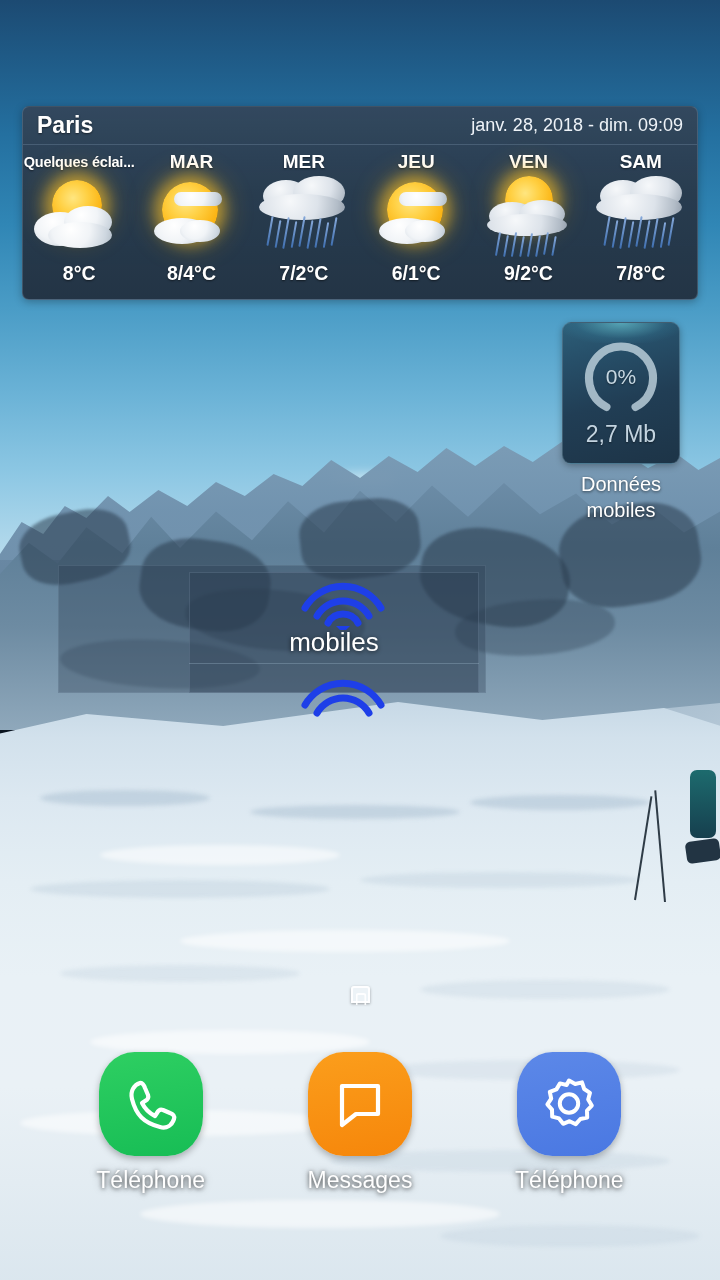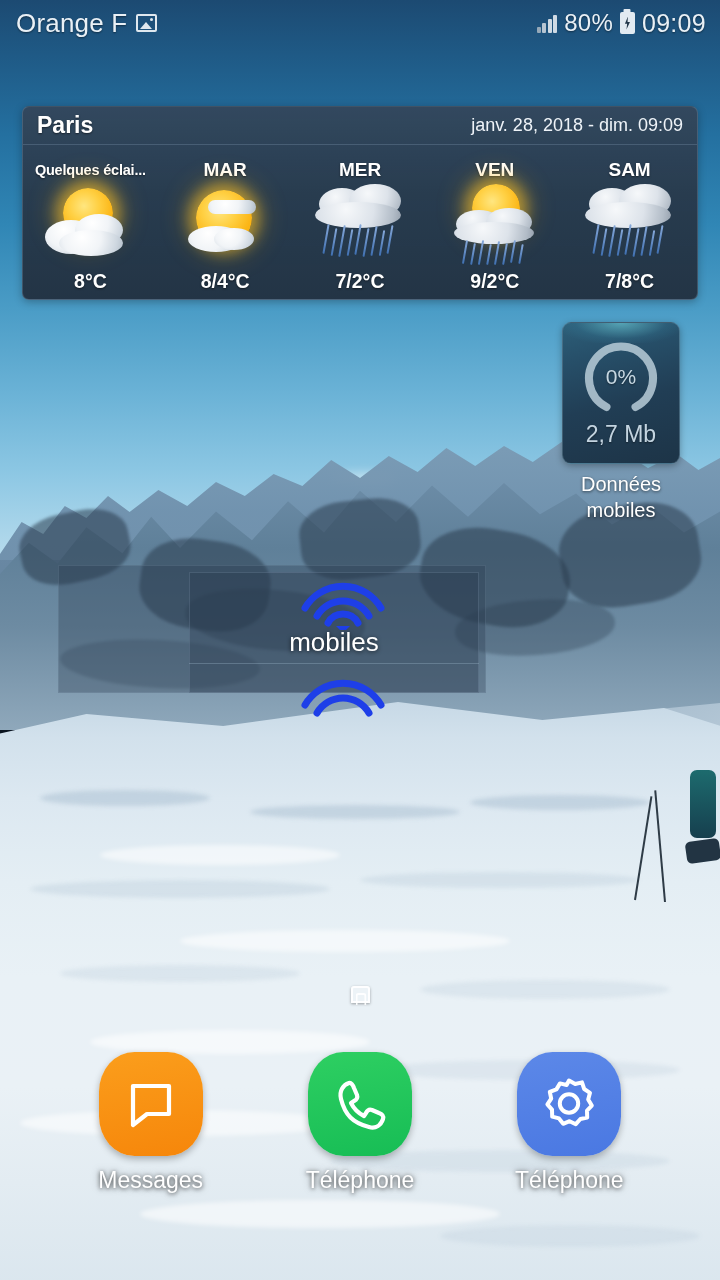--- a/index.html
+++ b/index.html
@@ -134,21 +134,21 @@
     box-shadow:0 2px 8px rgba(0,0,0,.28);
     overflow:hidden;
   }
   .w-head {
     height:38px; display:flex; align-items:center; justify-content:space-between;
     padding:0 14px; color:#fff;
     border-bottom:1px solid rgba(140,165,190,.28);
   }
   .w-city { font-size:23px; font-weight:bold; text-shadow:0 1px 2px rgba(0,0,0,.5); }
   .w-date { font-size:18px; font-weight:400; color:#eef3f8; }
-  .w-cols { display:flex; height:156px;align-items:center; }
+  .w-cols { display:flex; height:156px; }
   .w-col { flex:1; display:flex; flex-direction:column; align-items:center; padding-top:5px; }
   .w-day {
     font-size:19px; font-weight:bold; color:#fff; height:24px;
     text-shadow:0 1px 2px rgba(0,0,0,.5); line-height:24px;
   }
   .w-day.cond {
     font-size:14.5px; font-weight:bold; letter-spacing:-.2px;
     white-space:nowrap; overflow:hidden;
   }
   .w-icon { height:88px; width:110px; position:relative; }
@@ -324,39 +324,20 @@
     <div class="snowtex" style="left:330px;top:1150px;width:340px;height:22px;opacity:.45;"></div>
     <div class="snowtex light" style="left:140px;top:1200px;width:360px;height:28px;"></div>
     <div class="snowtex" style="left:440px;top:1225px;width:260px;height:22px;opacity:.4;"></div>
 
     <div class="skipole" style="left:634px;top:795px;height:105px;transform:rotate(9deg);"></div>
     <div class="skipole" style="left:664px;top:790px;height:112px;transform:rotate(-5deg);"></div>
     <div class="skier" style="left:690px;top:770px;width:26px;height:68px;background:linear-gradient(180deg,#1d6b6e,#163f4e);border-radius:7px;"></div>
     <div class="skier" style="left:686px;top:840px;width:34px;height:22px;background:#223443;border-radius:5px;transform:rotate(-8deg);"></div>
   </div>
 
-  <div class="statusbar">
-    <div class="sb-left">
-      <span class="carrier">Orange F</span>
-      <span class="img-icon"></span>
-    </div>
-    <div class="sb-right">
-      <span class="signal">
-        <i class="b1"></i>
-          <i class="b2"></i>
-          <i class="b3"></i>
-          <i class="b4"></i>
-      </span>
-      <span class="battpct">80%</span>
-      <span class="battery">
-        <span class="bolt"></span>
-      </span>
-      <span class="clock">09:09</span>
-    </div>
-  </div>
 
   <div class="weather">
     <div class="w-head">
       <span class="w-city">Paris</span>
       <span class="w-date">janv. 28, 2018 - dim. 09:09</span>
     </div>
     <div class="w-cols">
 
       <div class="w-col">
         <div class="w-day cond">Quelques éclai...</div>
@@ -394,20 +375,30 @@
             <i style="left:34px;top:0px;height:31px;"></i>
               <i style="left:42px;top:4px;height:29px;"></i>
             <i style="left:50px;top:2px;height:30px;"></i>
               <i style="left:58px;top:6px;height:26px;"></i>
             <i style="left:66px;top:1px;height:29px;"></i>
           </span>
         </div>
         <div class="w-temp">7/2°C</div>
       </div>
 
+      <div class="w-col">
+        <div class="w-day">JEU</div>
+        <div class="w-icon">
+          <span class="sun" style="left:26px;top:8px;width:56px;height:56px;"></span>
+          <span class="cld" style="left:38px;top:18px;width:48px;height:14px;border-radius:8px;"></span>
+          <span class="cld" style="left:18px;top:44px;width:56px;height:26px;"></span>
+          <span class="cld" style="left:44px;top:46px;width:40px;height:22px;"></span>
+        </div>
+        <div class="w-temp">6/1°C</div>
+      </div>
 
       <div class="w-col">
         <div class="w-day">VEN</div>
         <div class="w-icon">
           <span class="sun" style="left:32px;top:2px;width:48px;height:48px;"></span>
           <span class="cld dark" style="left:16px;top:28px;width:46px;height:28px;"></span>
           <span class="cld dark" style="left:46px;top:26px;width:46px;height:28px;"></span>
           <span class="cld dark" style="left:14px;top:40px;width:80px;height:22px;"></span>
           <span class="rainzone" style="left:22px;top:58px;width:68px;height:30px;">
             <i style="left:2px;top:0;height:24px;"></i>
@@ -486,38 +477,38 @@
       </svg>
     </div>
 
   </div>
 
   <div class="pageind"></div>
 
   <div class="dock">
 
     <div class="appitem">
-      <div class="appicon msg">
-        <svg width="62" height="62" viewBox="0 0 62 62">
-          <path d="M13 13 H49 V41 H27 L13 52 Z" fill="none" stroke="#ffffff" stroke-width="4.2" stroke-linejoin="round" stroke-linecap="round"></path>
-        </svg>
-      </div>
-      <div class="appname">Messages</div>
-    </div>
-
-    <div class="appitem">
       <div class="appicon phone">
         <svg width="62" height="62" viewBox="0 0 62 62">
           <path d="M20 10 C14 12 10 18 12 26 C16 42 24 50 40 54 C47 56 52 52 54 46
                    C55 43 53 41 50 40 L43 37 C40 36 38 38 37 40 L35 43
                    C29 40 25 36 22 30 L25 28 C27 27 29 25 28 22 L25 15
                    C24 12 22 9.3 20 10 Z" fill="none" stroke="#ffffff" stroke-width="4.2" stroke-linejoin="round" stroke-linecap="round"></path>
         </svg>
       </div>
       <div class="appname">Téléphone</div>
+    </div>
+
+    <div class="appitem">
+      <div class="appicon msg">
+        <svg width="62" height="62" viewBox="0 0 62 62">
+          <path d="M13 13 H49 V41 H27 L13 52 Z" fill="none" stroke="#ffffff" stroke-width="4.2" stroke-linejoin="round" stroke-linecap="round"></path>
+        </svg>
+      </div>
+      <div class="appname">Messages</div>
     </div>
 
     <div class="appitem">
       <div class="appicon set">
         <svg width="64" height="64" viewBox="0 0 64 64">
           <g fill="none" stroke="#ffffff" stroke-width="4" stroke-linejoin="round" stroke-linecap="round">
             <path d="M32 8.5
                      L38.2 12.0 L45.0 10.4 L47.2 17.0 L53.0 20.8 L51.2 27.5
                      L54.8 33.6 L50.0 38.6 L50.2 45.6 L43.4 47.0 L38.8 52.2
                      L32.6 49.2 L26.2 51.8 L22.0 46.4 L15.2 44.6 L15.0 37.6

